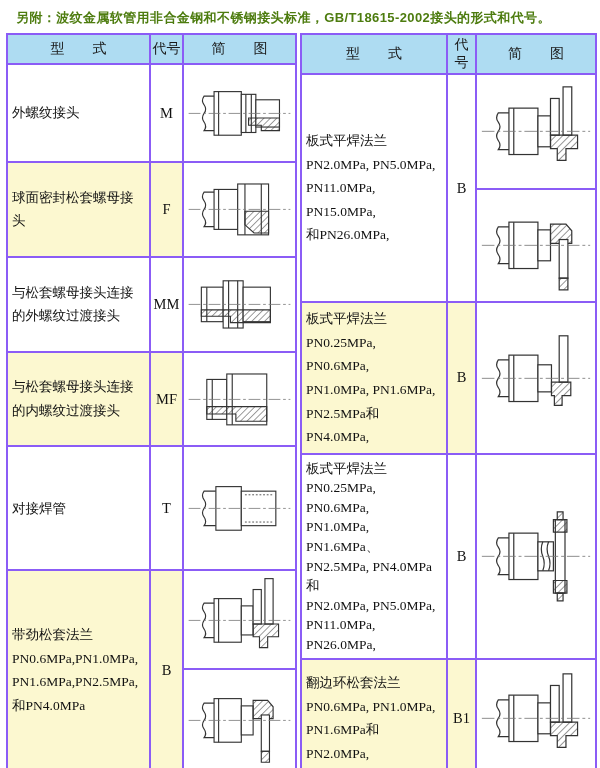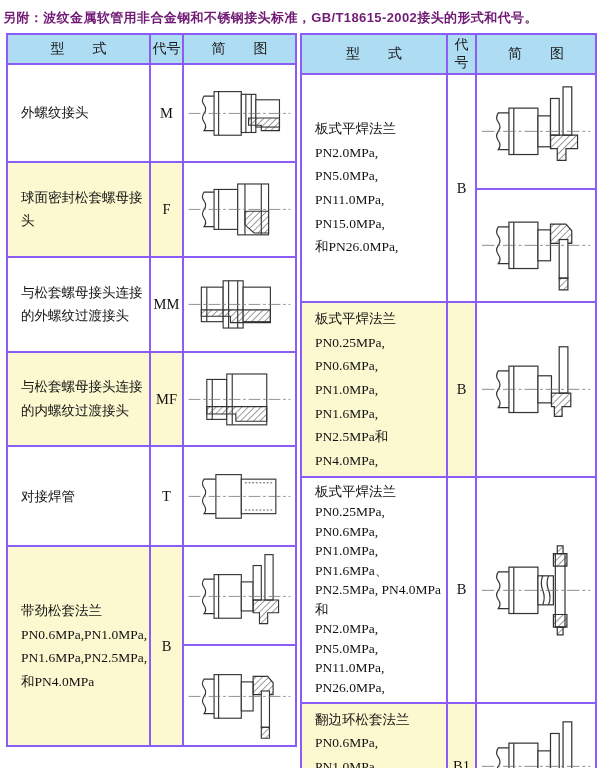--- a/index.html
+++ b/index.html
@@ -2,36 +2,36 @@
 <html style="--header-bg: #aedcf2; --hl-bg: #fcf8d0;"><head>
 <meta charset="utf-8">
 <style>
   html,body{margin:0;padding:0;}
   body{
     width:600px;height:768px;background:#ffffff;
     font-family:"Liberation Sans","DejaVu Sans",sans-serif;
     overflow:hidden;
   }
   .title{
-    padding:9px 4px 6px 3px;
-    font-size:13px;font-weight:bold;color:#701a75;letter-spacing:0.4px;
+    padding:9px 4px 6px 16px;
+    font-size:13px;font-weight:bold;color:#4d7c0f;letter-spacing:0.4px;
   }
   .tables{display:flex;margin-left:6px;gap:3px;align-items:flex-start;}
   table{border-collapse:collapse;table-layout:fixed;}
   td{border:2px solid #8b5cf6;overflow:hidden;}
   tr.hdr td{
     background:var(--header-bg,#aedcf2);
     text-align:center;vertical-align:middle;
     font-family:"Liberation Serif","DejaVu Serif",serif;
     font-size:14px;color:#1a1a1a;
   }
   td.type{
     font-family:"Liberation Serif","DejaVu Serif",serif;
     font-size:13.5px;color:#111;
-    padding:4px 4px 4px 13px;vertical-align:middle;
+    padding:4px 4px 4px 4px;vertical-align:middle;
     white-space:pre-line;line-height:1.75;
   }
   td.code{
     text-align:center;vertical-align:middle;
     font-family:"Liberation Serif","DejaVu Serif",serif;
     font-size:14.5px;color:#111;
   }
   td.hl{background:var(--hl-bg,#fcf8d0);}
   td.diag-cell{padding:1px;vertical-align:middle;text-align:center;background:#fff;}
   svg.diag{
@@ -211,21 +211,21 @@
       </tr>
       <tr style="height:86px">
         <td class="type hl">与松套螺母接头连接的内螺纹过渡接头</td>
         <td class="code hl">MF</td>
         <td class="diag-cell">
           <svg class="diag" viewBox="0 0 120 100">
                 <use href="#d-female"></use>
               </svg>
         </td>
       </tr>
-      <tr style="height:100px">
+      <tr style="height:124px">
         <td class="type">对接焊管</td>
         <td class="code">T</td>
         <td class="diag-cell">
           <svg class="diag" viewBox="0 0 120 100">
                 <use href="#d-butt"></use>
               </svg>
         </td>
       </tr>
       <tr style="height:99px">
         <td class="type hl" rowspan="2">带劲松套法兰

